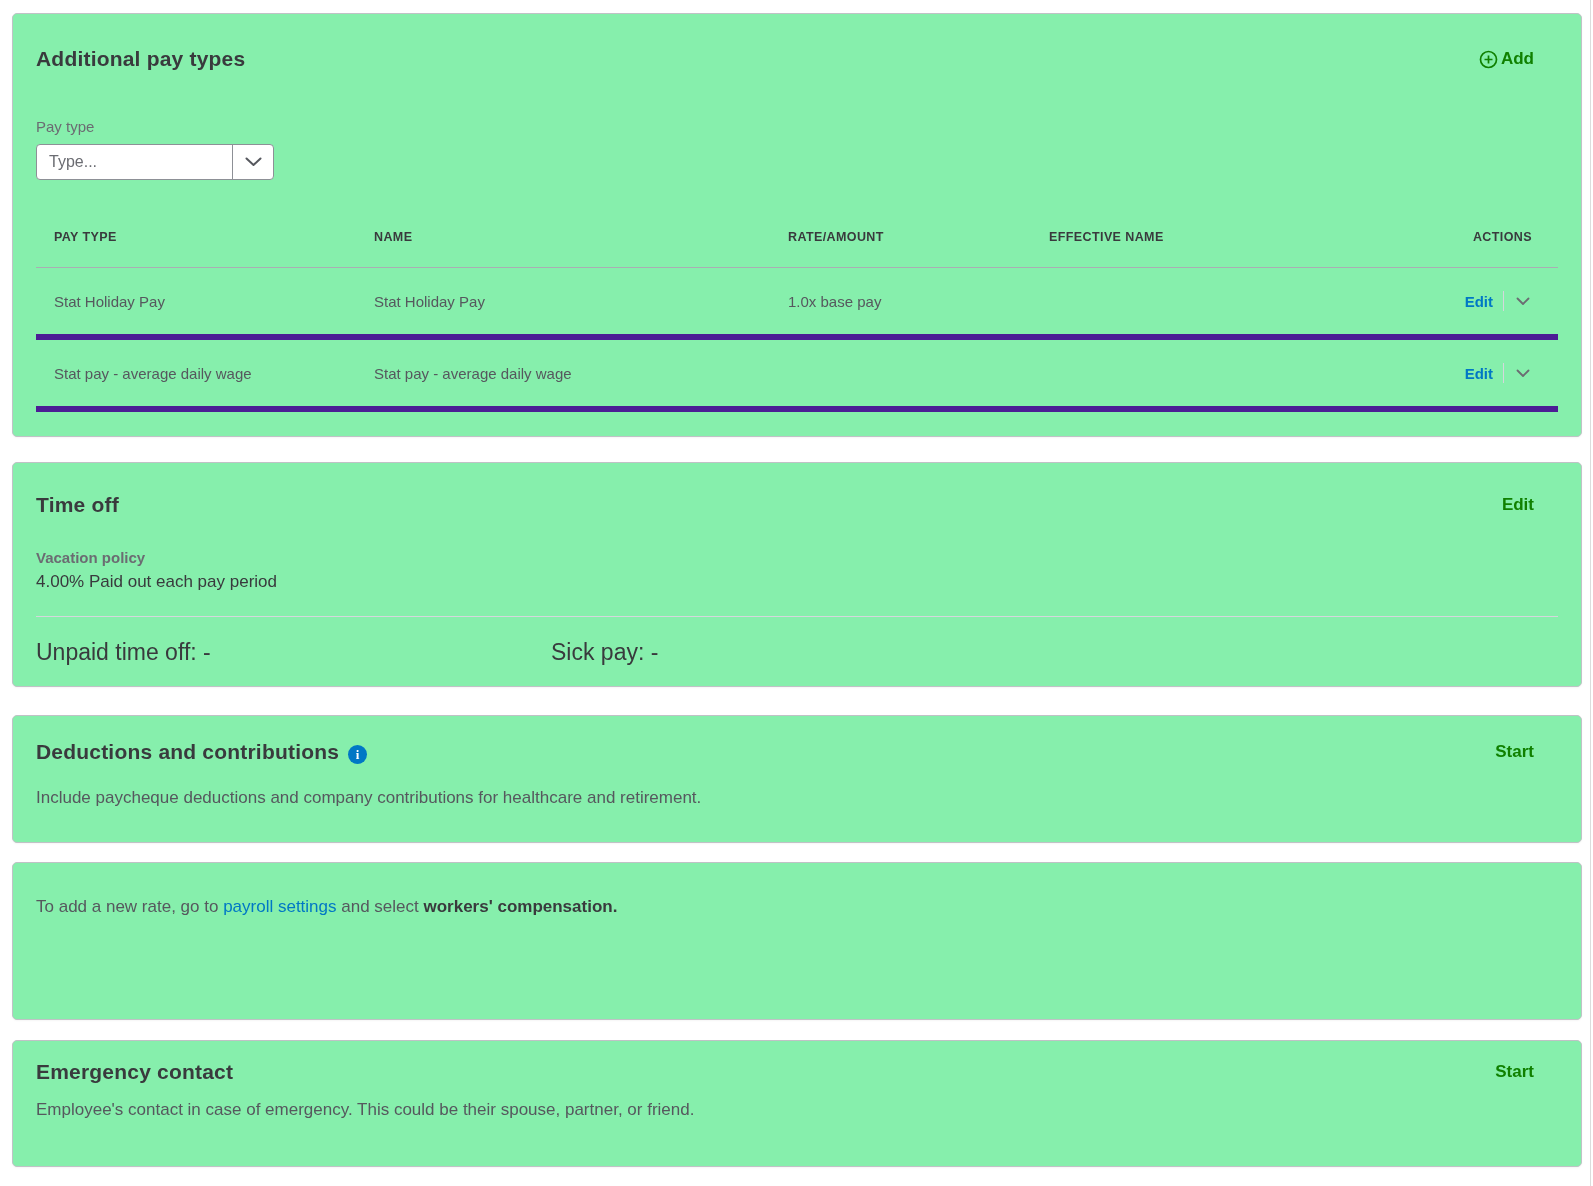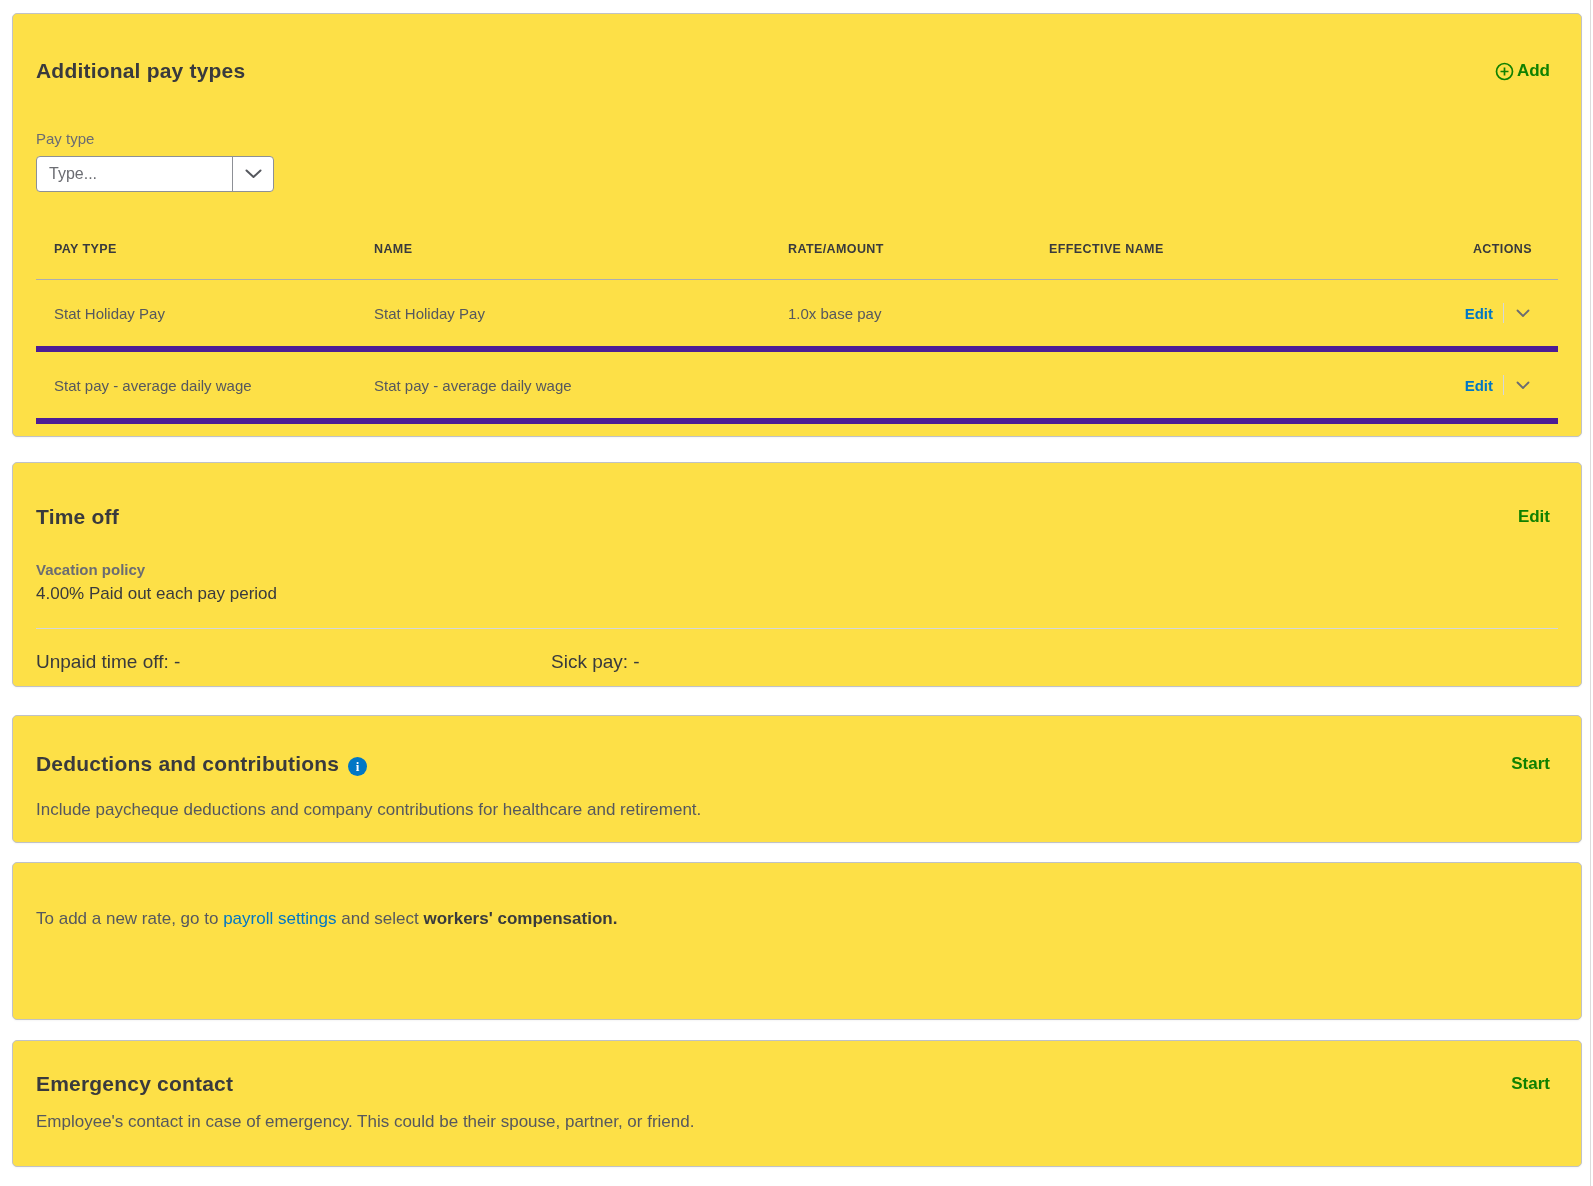--- a/index.html
+++ b/index.html
@@ -5,33 +5,33 @@
   * { margin:0; padding:0; box-sizing:border-box; }
   html,body { background:#ffffff; }
   body {
     width:1593px; min-height:1186px; position:relative;
     font-family:"Liberation Sans", sans-serif;
     color:#393a3d;
   }
   .page-edge { position:absolute; top:0; left:1590px; width:1px; height:1186px; background:#dcdcdc; }
   main { position:absolute; top:0; left:12px; width:1570px; }
   .card {
-    background:#fde047;
+    background:#86efac;
     border:1px solid #c0c2c6;
     border-radius:5px;
     box-shadow:0 1px 2px rgba(0,0,0,0.04);
-    padding:16px 23px;
+    padding:4px 23px;
     overflow:hidden;
   }
   .card-head { display:flex; justify-content:space-between; align-items:flex-start; }
   h2 { font-size:21px; font-weight:700; color:#393a3d; letter-spacing:.2px; }
   .head-title-wrap { display:flex; align-items:flex-end; gap:9px; }
   .green-link {
     color:#108000; font-size:17px; font-weight:700; text-decoration:none;
-    display:inline-flex; align-items:center; gap:3px; margin-right:8px; cursor:pointer; margin-top:2px;
+    display:inline-flex; align-items:center; gap:3px; margin-right:24px; cursor:pointer; margin-top:2px;
   }
   .blue-link { color:#0077c5; text-decoration:none; cursor:pointer; }
   .info-badge {
     width:19px; height:19px; border-radius:50%; background:#0077c5; color:#fff;
     display:inline-flex; align-items:center; justify-content:center;
     font-size:13px; font-weight:700; font-family:"Liberation Serif", serif;
     margin-top:2px;
   }
   
   #card-pay-types { margin-top:13px; height:424px; }
@@ -64,21 +64,21 @@
   .action-cell { display:inline-flex; align-items:center; justify-content:flex-end; gap:10px; }
   .action-cell .edit-link { font-size:15px; font-weight:700; }
   .action-sep { width:1px; height:20px; background:#d4d7dc; }
   .chev-btn { background:none; border:none; cursor:pointer; display:flex; align-items:center; padding:2px; }
   
   #card-time-off { margin-top:25px; height:225px; }
   #card-time-off .card-head { padding-top:26px; }
   .policy-label { margin-top:32px; font-size:15px; font-weight:700; color:#6b6c72; }
   .policy-value { margin-top:6px; font-size:17px; color:#393a3d; }
   .hdivider { margin-top:24px; height:1px; background:#d4d7dc; }
-  .timeoff-row { display:flex; margin-top:22px; font-size:19px; color:#393a3d; }
+  .timeoff-row { display:flex; margin-top:22px; font-size:23px; color:#393a3d; }
   .timeoff-row .cell-a { width:515px; }
   
   #card-deductions { margin-top:28px; height:128px; }
   #card-deductions .card-head { padding-top:20px; }
   .desc { margin-top:24px; font-size:17px; color:#56585e; }
   
   #card-workers-comp { margin-top:19px; height:158px; }
   #card-workers-comp .card-head { padding-top:13px; }
   .wc-text { margin-top:30px; font-size:17px; color:#56585e; }
   .wc-text .bold-seg { font-weight:700; color:#393a3d; }

